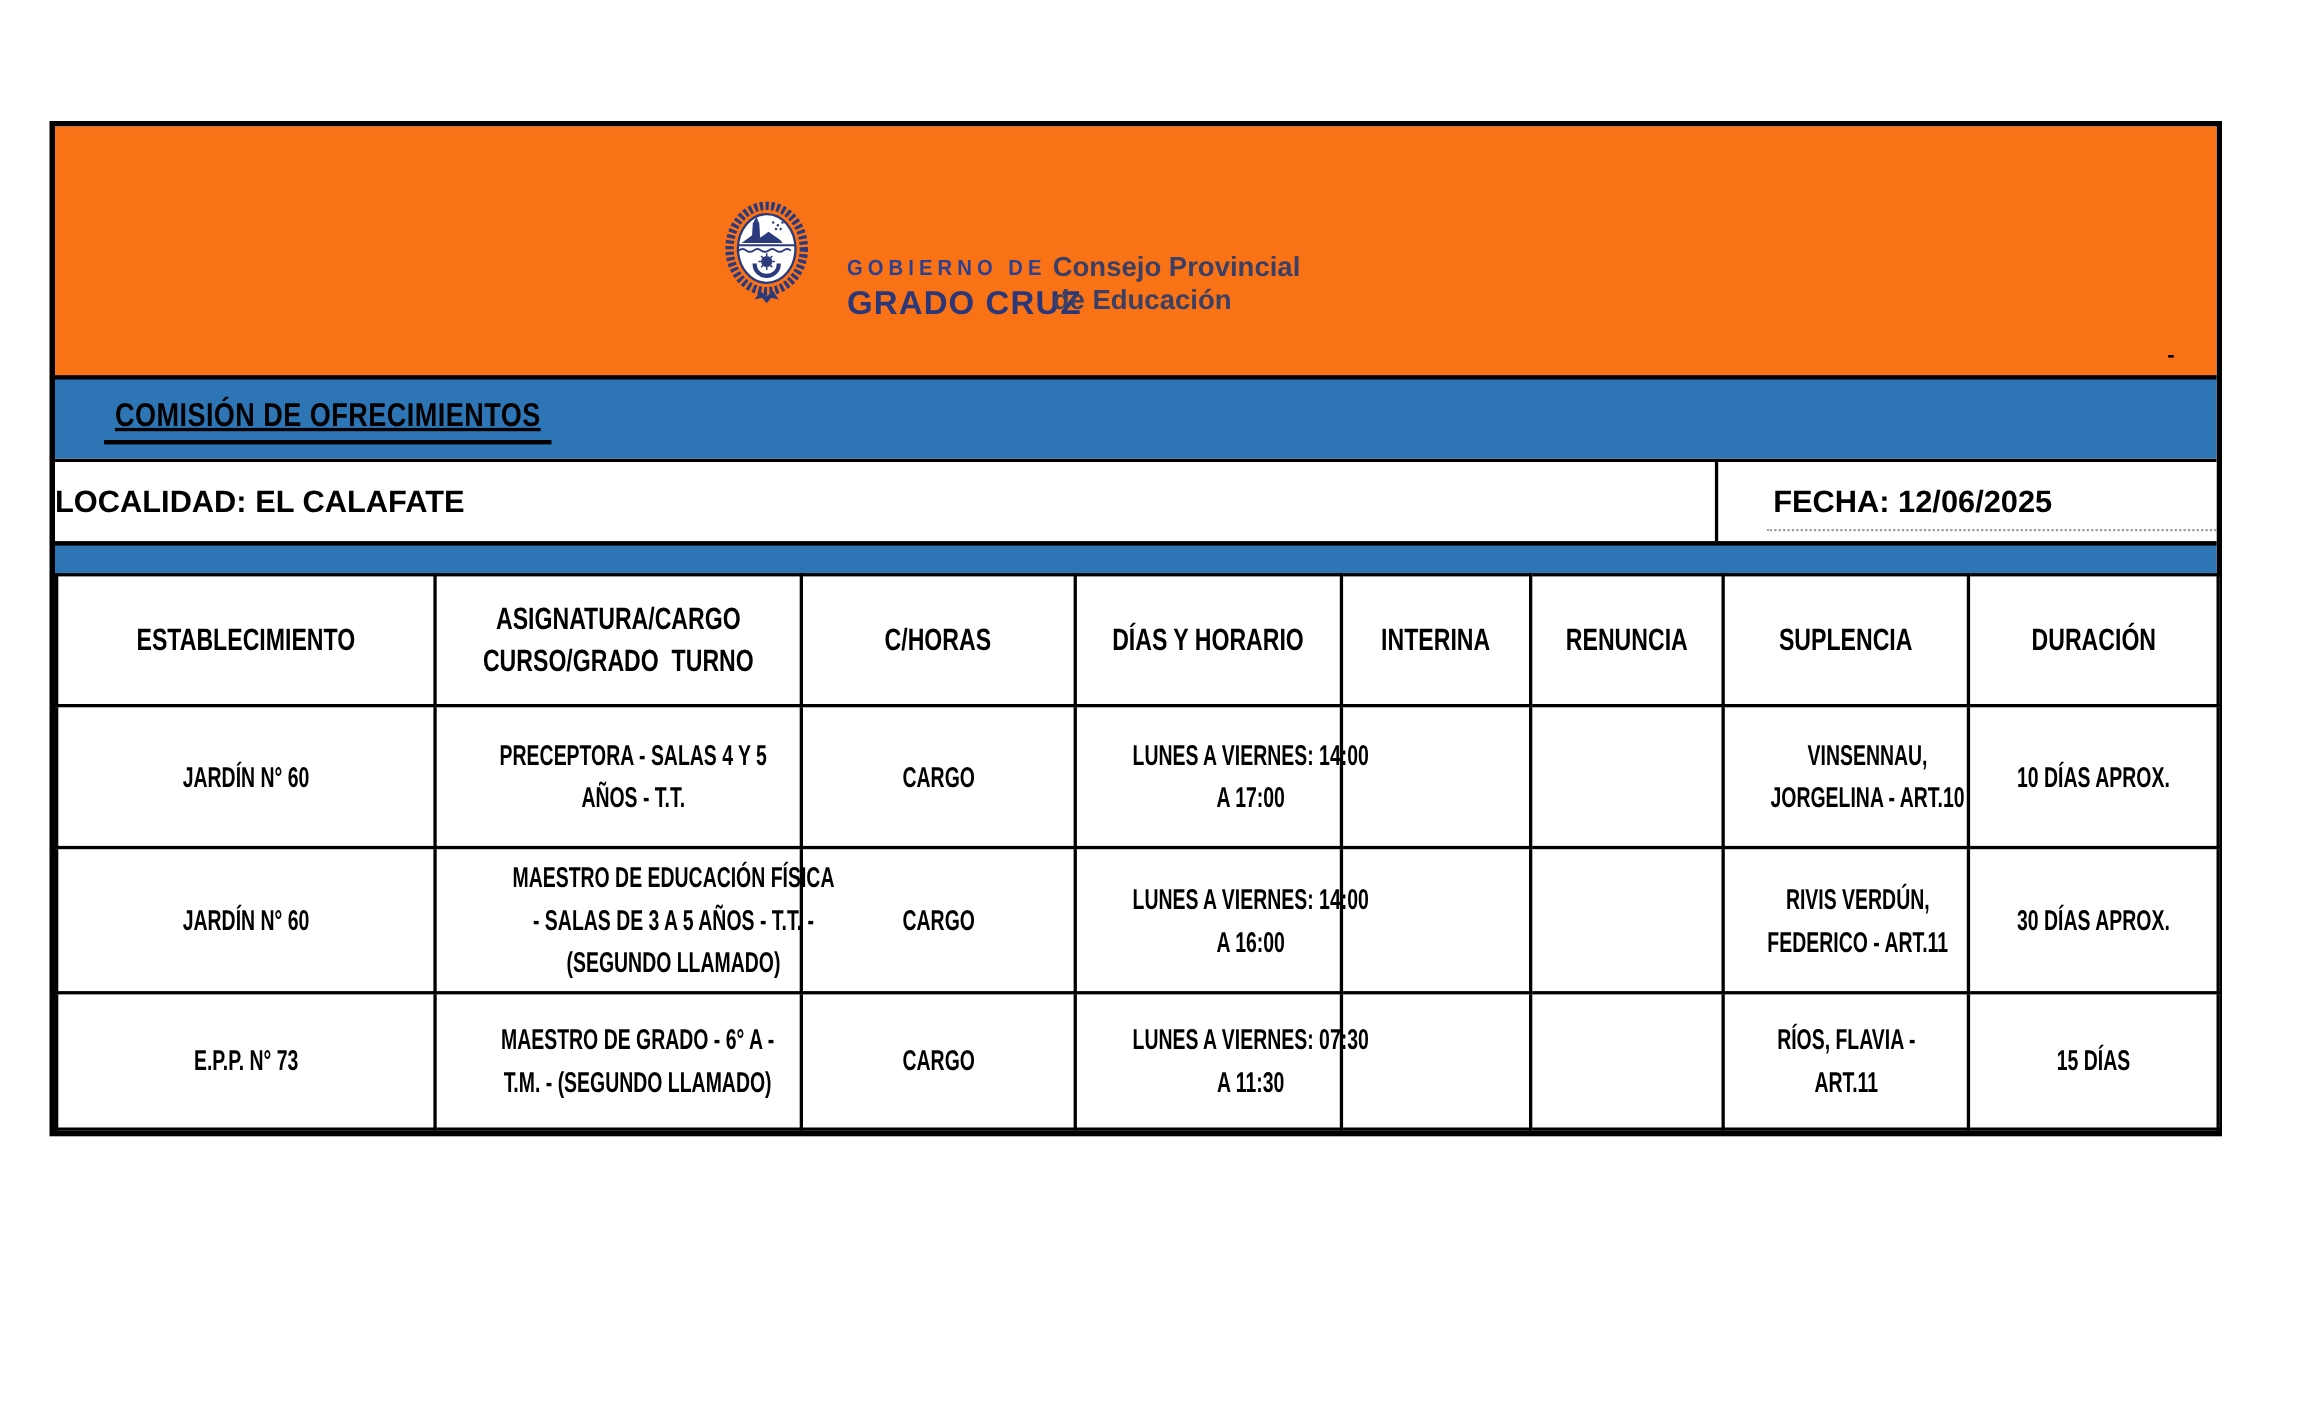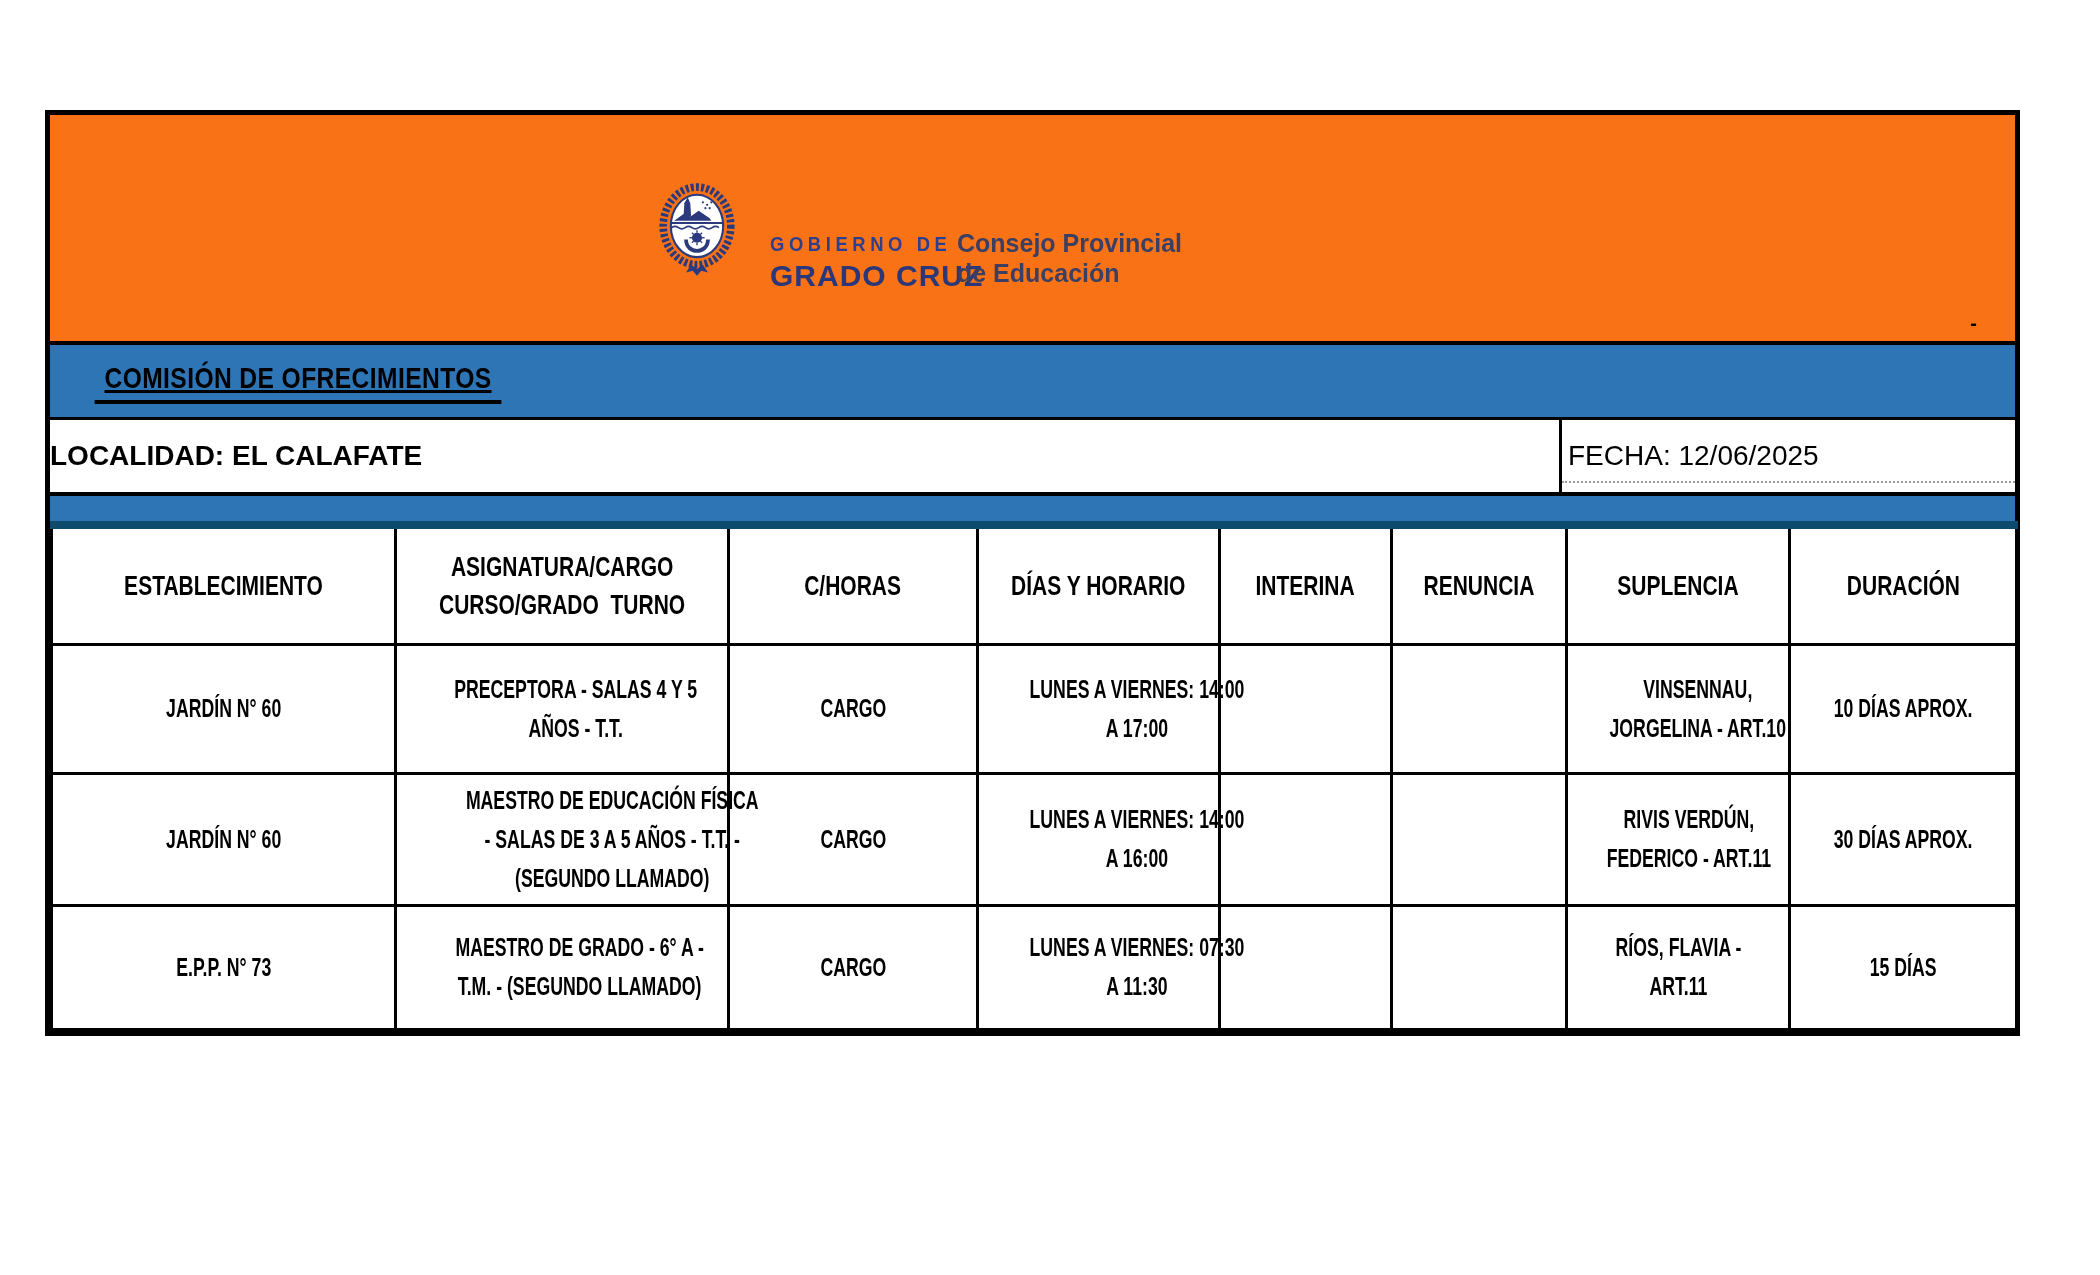--- a/index.html
+++ b/index.html
@@ -20,27 +20,27 @@
   
   .title-bar { height:76px; background:#2E75B6; border-top:4px solid #000; display:flex; align-items:center; justify-content:flex-start;text-decoration:underline; }
   .title-text { display:inline-block; font-size:30px; font-weight:bold; color:#000; letter-spacing:0.5px;
                 border-bottom:4px solid #000; padding:2px 12px 5px; transform:scaleX(0.82); transform-origin:center; white-space:nowrap; }
 
   
   .loc-row { height:75px; border-top:3px solid #000; display:flex; background:#fff; }
   .loc-cell { width:1512px; height:100%; border-right:3px solid #000; display:flex; align-items:center; 
               font-size:28px; font-weight:bold; color:#000; }
   .fecha-cell { flex:1; height:100%; position:relative; display:flex; align-items:center; padding-left:6px;
-              font-size:28px; font-weight:normal; color:#000; }
+              font-size:28px; font-weight:bold; color:#000;margin-left:44px; }
   .dotted-line { position:absolute; left:0; right:0; bottom:9px; border-bottom:2px dotted #9a9a9a; }
 
   .thin-blue { height:29px; background:#2E75B6; border-top:4px solid #000; }
 
   
-  table.offers { width:100%; border-collapse:collapse; table-layout:fixed; border-top:8px solid #0c4a6e; background:#fff; }
+  table.offers { width:100%; border-collapse:collapse; table-layout:fixed; border-top:2px solid #0c4a6e; background:#fff; }
   table.offers th, table.offers td { border:3px solid #000; text-align:center; vertical-align:middle; padding:0; overflow:visible; }
   thead tr { height:119px; }
   tbody tr.r0 { height:129px; }
   tbody tr.r1 { height:132px; }
   tbody tr.r2 { height:124px; }
 
   .cnd { display:inline-block; width:max-content; white-space:pre-line; font-weight:bold; color:#000;
          transform:scaleX(0.68); transform-origin:center; }
   th .cnd { font-size:28px; line-height:1.35; transform:scaleX(0.75); }
   td .cnd { font-size:26px; line-height:1.5; }

